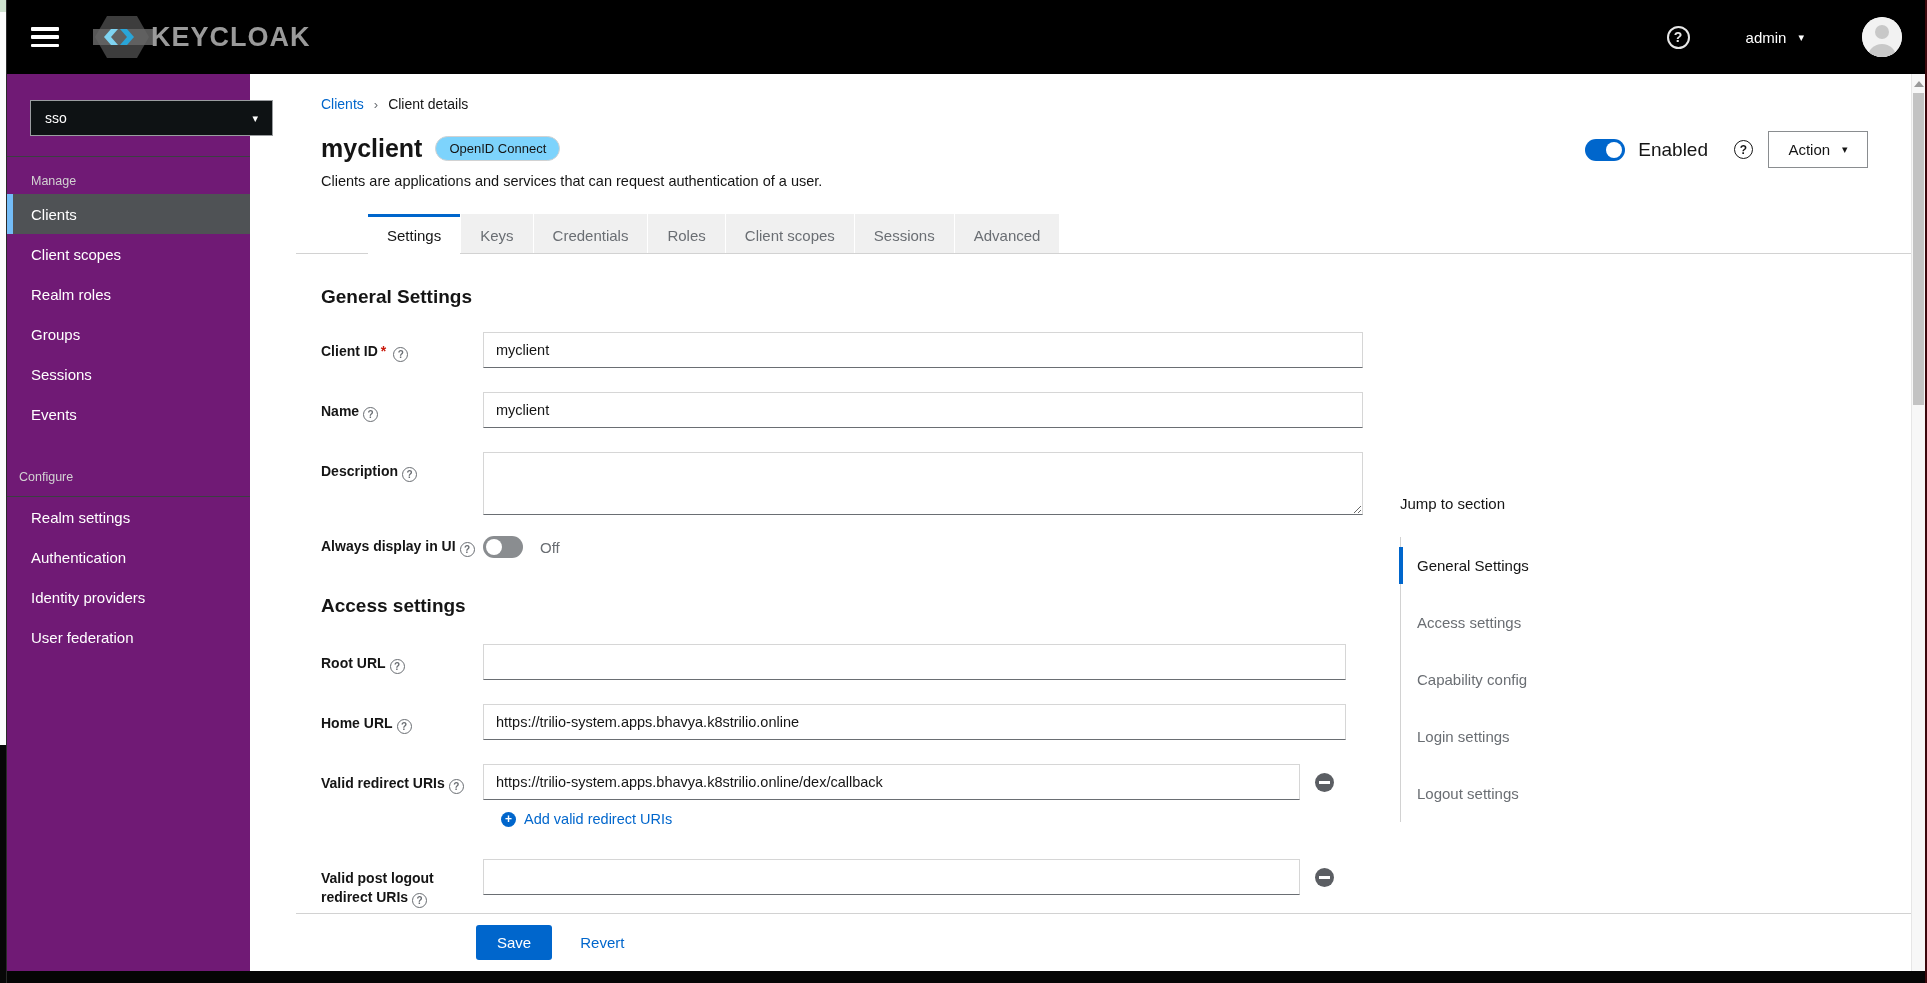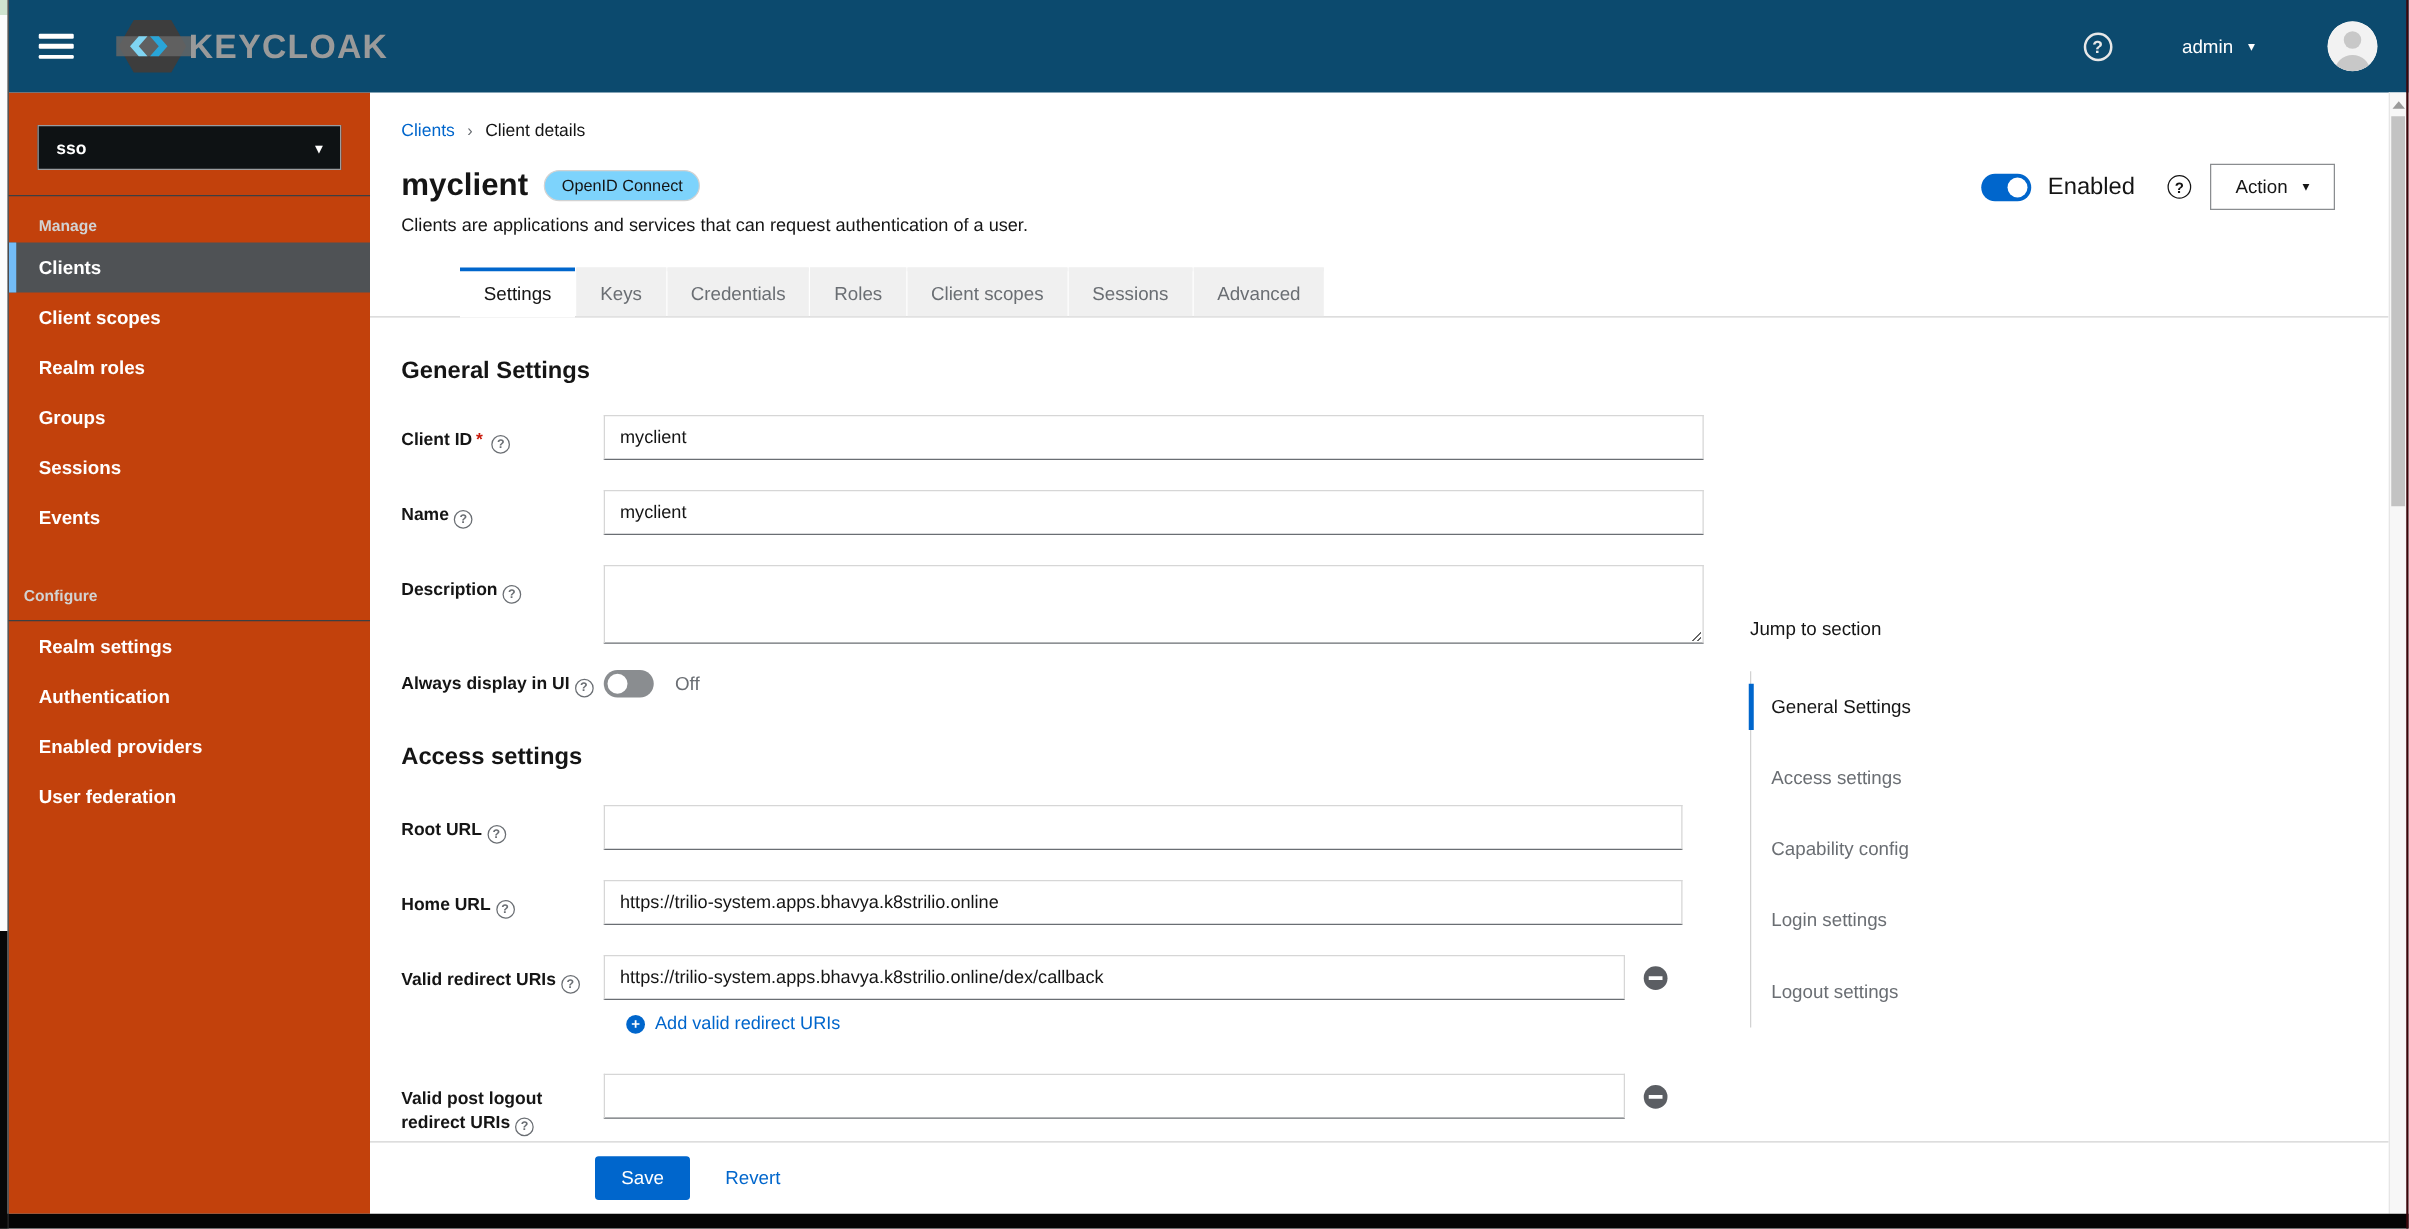--- a/index.html
+++ b/index.html
@@ -9,35 +9,35 @@
   #app { position:relative; width:1927px; height:983px; overflow:hidden; }
 
   
   #edge-left { position:absolute; left:0; top:0; width:7px; height:983px; z-index:60;
     background:linear-gradient(to bottom,#cfe3cf 0,#cfe3cf 12px,#fcfcfc 12px,#fcfcfc 745px,#070707 745px);
     border-right:1px solid #2a2a2a; }
   #edge-right { position:absolute; right:0; top:0; width:2px; height:983px; background:#3d070c; z-index:70; }
   #bottom-strip { position:absolute; left:0; bottom:0; width:1927px; height:12px; background:#050505; z-index:55; }
 
   
-  .topbar { position:absolute; left:7px; top:0; right:0; height:74px; background:#0c4a6e;
+  .topbar { position:absolute; left:7px; top:0; right:0; height:74px; background:#000000;
     display:flex; align-items:center; z-index:40; }
   .hamburger { margin-left:24px; width:28px; height:20px; display:flex; flex-direction:column; justify-content:space-between; cursor:pointer; }
   .hamburger span { display:block; height:3.5px; background:#fff; border-radius:1px; }
   .brand { display:flex; align-items:center; margin-left:28px; }
   .brand-text { font-size:27px; font-weight:bold; color:#9a9a9a; letter-spacing:1px; margin-left:-14px; }
   .topbar-right { margin-left:auto; display:flex; align-items:center; }
   .tb-help { width:23px; height:23px; border:2px solid #e8e8e8; border-radius:50%; color:#e8e8e8;
     font-size:14px; font-weight:bold; display:flex; align-items:center; justify-content:center; }
   .tb-user { margin-left:56px; color:#fff; font-size:15px; display:flex; align-items:center; gap:12px; }
   .tb-caret { font-size:11px; color:#fff; }
   .avatar { margin-left:58px; margin-right:25px; width:40px; height:40px; border-radius:50%; background:#f2f2f2; overflow:hidden; }
 
   
-  .sidebar { position:absolute; left:7px; top:74px; width:289px; height:897px; background:#c2410c; z-index:30;font-weight:bold; }
+  .sidebar { position:absolute; left:7px; top:74px; width:243px; height:897px; background:#701a75; z-index:30; }
   .realm-select { margin:26px 16px 0 23px; width:243px; height:36px; background:#0e1214; border:1px solid #9a9da0;
     color:#fff; font-size:14px; display:flex; align-items:center; padding:0 14px; cursor:pointer; }
   .realm-select .caret { margin-left:auto; font-size:11px; }
   .side-divider { border-bottom:1px solid #3c3f42; margin-top:20px; }
   .nav-section-title { color:#d2d2d2; font-size:12.5px; padding:17px 0 6px 24px; }
   .nav-section-title.configure { padding-top:36px; padding-bottom:12px;padding-left:12px; }
   ul.nav { list-style:none; }
   ul.nav li { height:40px; display:flex; align-items:center; padding-left:24px; color:#fff; font-size:15px; cursor:pointer; }
   ul.nav li.active { background:#4f5255; border-left:6px solid #73bcf7; padding-left:18px; }
 
@@ -166,21 +166,21 @@
       <li>Realm roles</li>
       <li>Groups</li>
       <li>Sessions</li>
       <li>Events</li>
     </ul>
     <div class="nav-section-title configure">Configure</div>
     <div class="side-divider" style="margin-top:0;"></div>
     <ul class="nav">
       <li>Realm settings</li>
       <li>Authentication</li>
-      <li>Enabled providers</li>
+      <li>Identity providers</li>
       <li>User federation</li>
     </ul>
   </nav>
 
   <main class="main">
 
     <div class="breadcrumb">
       <span class="bc-link">Clients</span>
       <span class="bc-sep">›</span>
       <span>Client details</span>

